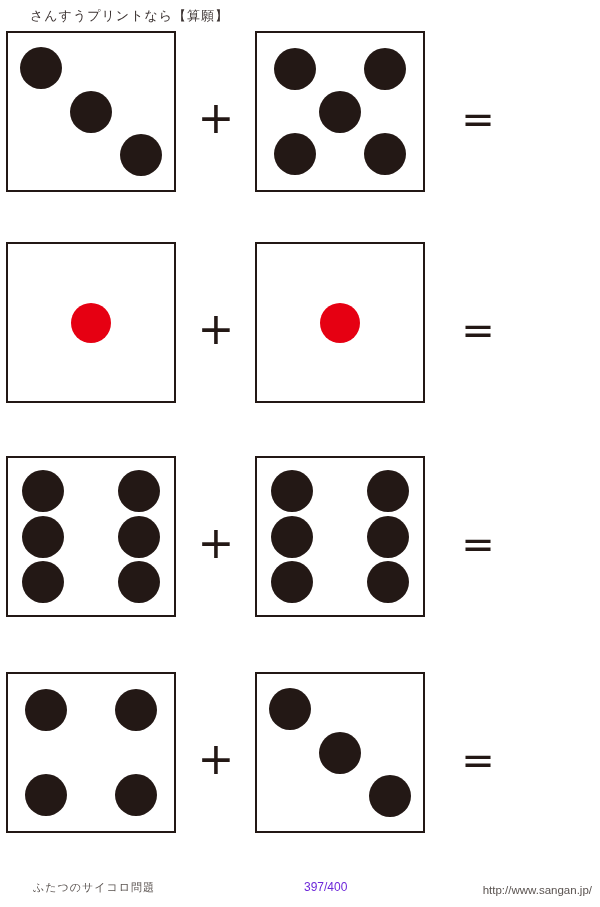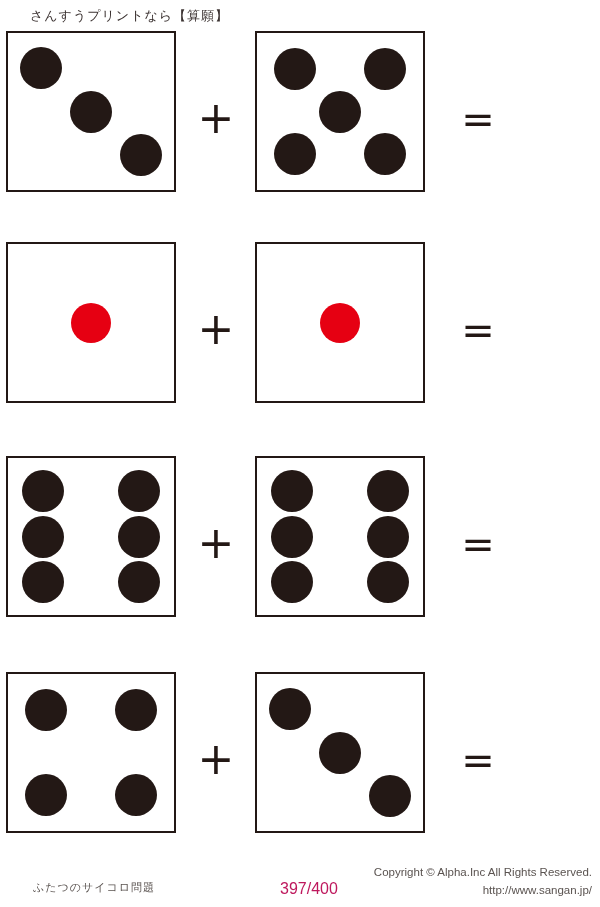--- a/index.html
+++ b/index.html
@@ -112,24 +112,24 @@
     position: absolute;
     left: 33px;
     top: 22px;
     font-size: 11px;
     letter-spacing: 1px;
     color: #5a5350;
     white-space: nowrap;
   }
   #footer-page {
     position: absolute;
-    left: 280px;
+    left: 304px;
     top: 22px;
-    font-size: 16px;
-    color: #be185d;
+    font-size: 12px;
+    color: #6d28d9;
     white-space: nowrap;
   }
   #footer-copyright {
     position: absolute;
     right: 8px;
     top: 8px;
     font-size: 11.5px;
     color: #5a5350;
     white-space: nowrap;
     text-align: right;
@@ -225,15 +225,14 @@
           <div class="pip black" style="left: 80%; top: 78%;"></div>
         </div>
       </div>
       <div class="op op-equals">=</div>
     </div>
   </div>
 
 <div id="footer">
   <div id="footer-label">ふたつのサイコロ問題</div>
   <div id="footer-page">397/400</div>
-  <div id="footer-copyright">Copyright ©  Alpha.Inc All Rights Reserved.</div>
   <div id="footer-url">http://www.sangan.jp/</div>
 </div>
 
 </body></html>

